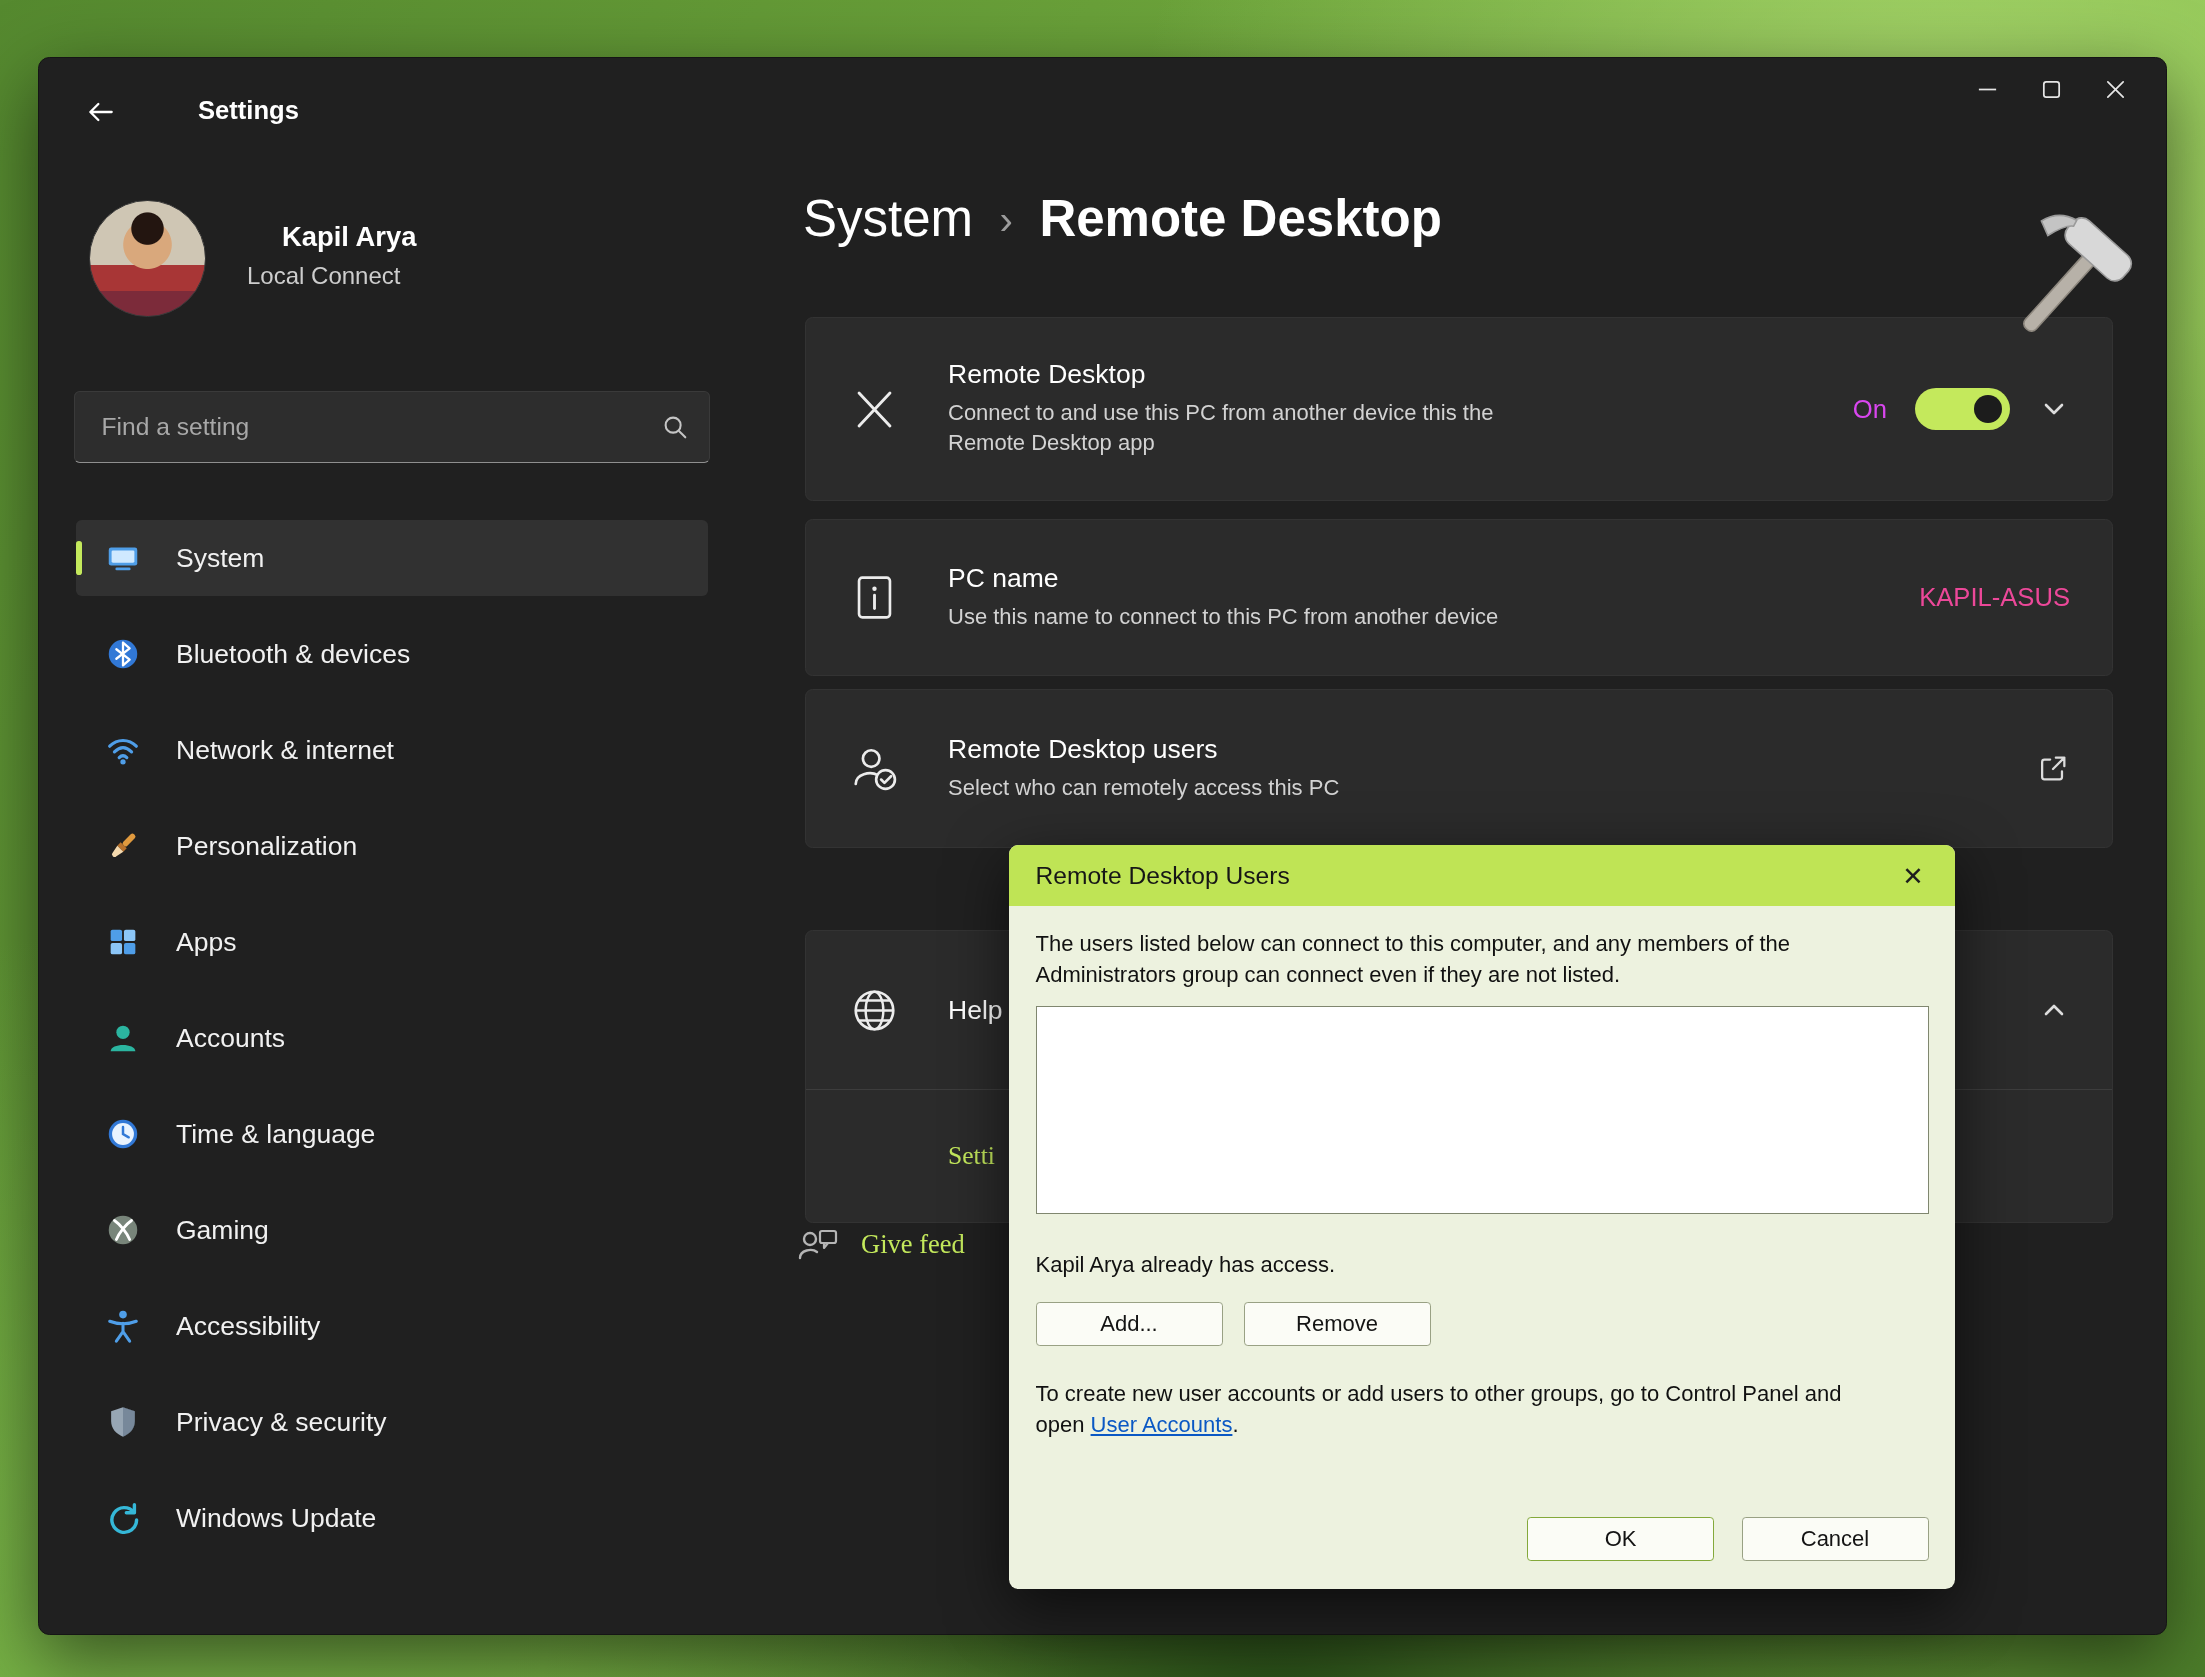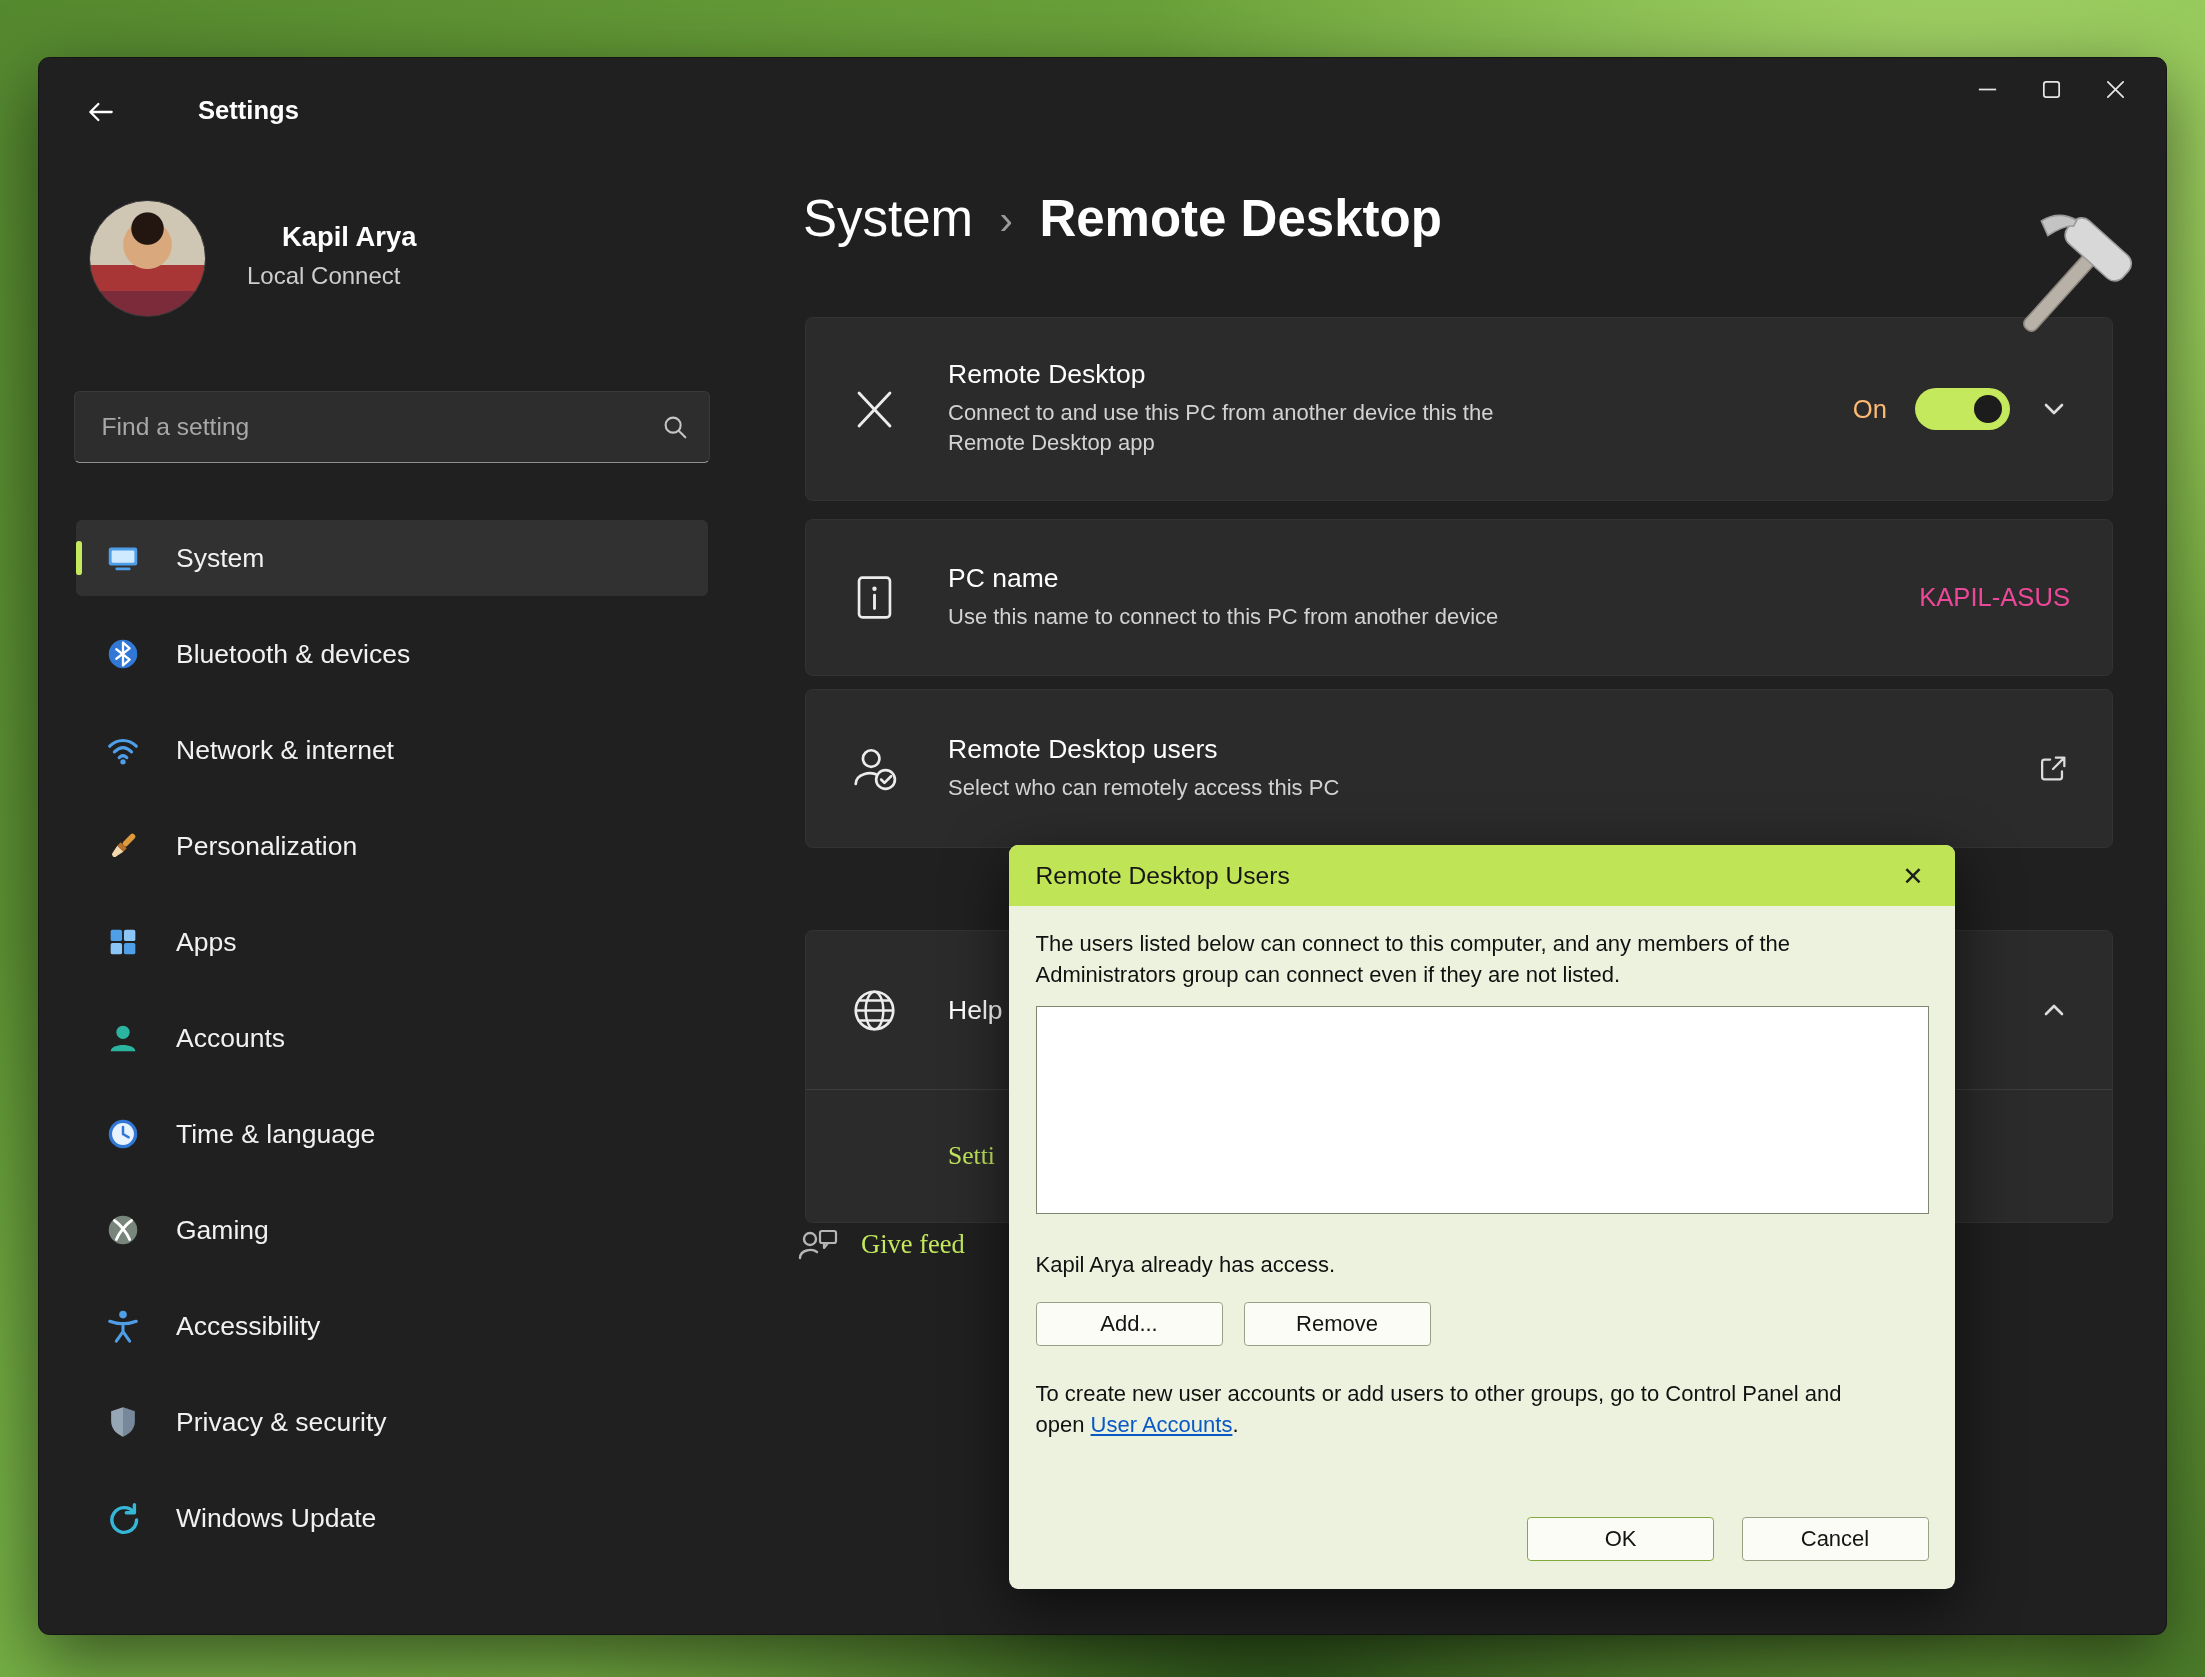--- a/index.html
+++ b/index.html
@@ -58,21 +58,21 @@
   .card-text{display:flex;flex-direction:column;}
   .card-title{font-size:26.5px;color:#ffffff;}
   .card-desc{font-size:22px;color:#d2d2d2;margin-top:7.6px;line-height:1.38;}
   .card-right{margin-left:auto;display:flex;align-items:center;gap:28px;}
   #card-rd{top:259px;height:184px;}
   #card-pc{top:461px;height:157px;}
   #card-users{top:631px;height:159px;}
   #card-help{top:872px;height:293px;}
   #card-help .row1{height:158px;display:flex;align-items:center;padding:0 42px;}
   #card-help .row2{height:133px;border-top:0.9px solid #3d3d3d;display:flex;align-items:center;padding-left:142px;}
-  .on-label{font-size:25.6px;color:#fdba74;margin-left:20px;}
+  .on-label{font-size:25.6px;color:#d946ef;margin-left:20px;}
   .toggle{width:95px;height:42px;border-radius:21px;background:var(--accent);position:relative;flex:0 0 95px;}
   .toggle-knob{position:absolute;right:7.6px;top:6.6px;width:28px;height:28px;border-radius:50%;background:#1c1c1c;}
   .pc-value{font-size:25.6px;color:#ec4899;}
   .lime-link{color:var(--accent);font-size:25.6px;font-family:Liberation Serif, serif;}
   .feedback{position:absolute;left:757px;top:1164px;display:flex;align-items:center;gap:21px;}
   .feedback .lime-link{font-size:26.5px;}
   .hammer{position:absolute;left:1987px;top:203px;width:161px;height:161px;z-index:30;}
   
   .dialog{position:absolute;left:1009px;top:845px;width:946px;height:744px;background:#edf2df;
     border-radius:9.5px;box-shadow:0 19px 61px rgba(0,0,0,.6);z-index:20;font-size:22px;color:#111;}

